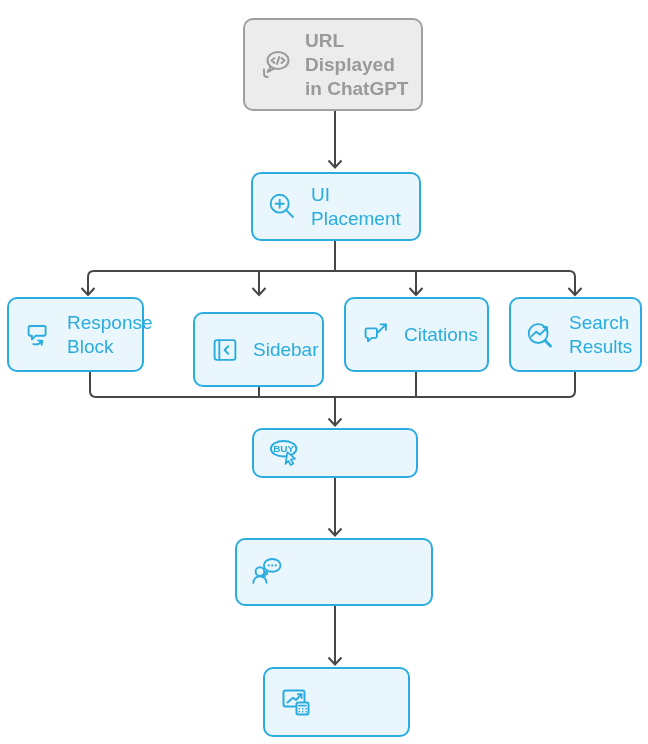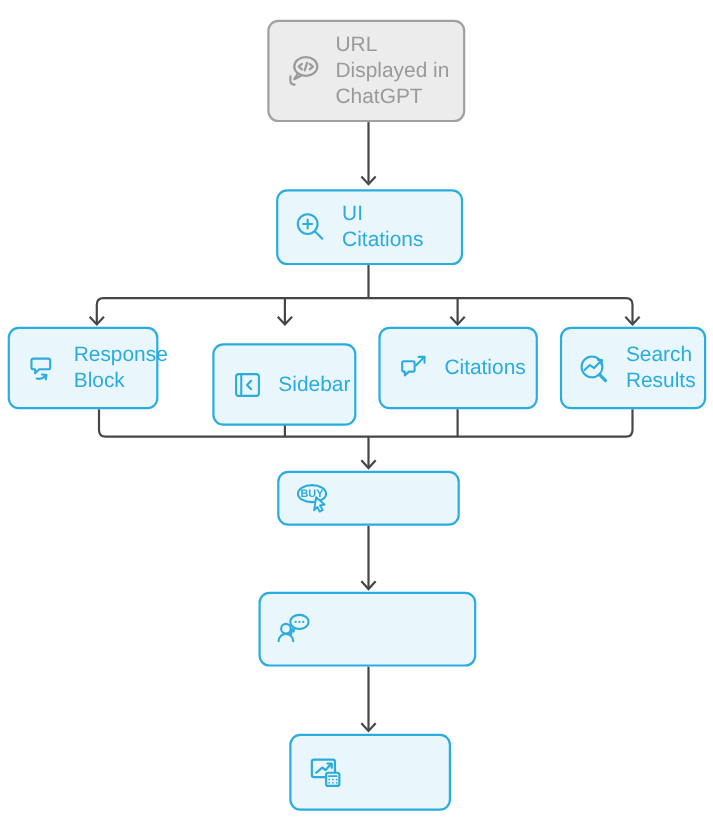--- a/index.html
+++ b/index.html
@@ -32,21 +32,21 @@
   .node.gray{
     border-color:var(--gray-border,#a0a0a0);
     background:var(--gray-fill,#ececec);
     color:var(--gray-text,#9a9a9a);
   }
   .icon{flex:0 0 auto;display:flex;align-items:center;justify-content:center;}
   .icon svg{display:block;}
   .label{flex:0 1 auto;}
 
   #n-url{left:243px;top:18px;width:180px;height:93px;}
-  #n-url .label{max-width:106px;}
+  #n-url .label{max-width:106px;font-weight:bold;}
   #n-uiplacement{left:251px;top:172px;width:170px;height:69px;}
   #n-uiplacement .label{max-width:92px;}
   #n-response{left:7px;top:297px;width:137px;height:75px;}
   #n-response .label{max-width:104px;}
   #n-sidebar{left:193px;top:312px;width:131px;height:75px;}
   #n-citations{left:344px;top:297px;width:145px;height:75px;}
   #n-search{left:509px;top:297px;width:133px;height:75px;}
   #n-search .label{max-width:70px;}
   #n-userclicks{left:252px;top:428px;width:166px;height:50px;}
   #n-conversations{left:235px;top:538px;width:198px;height:68px;}
@@ -99,21 +99,21 @@
 </div>
 
 <div class="node" id="n-uiplacement">
   <span class="icon">
     <svg width="34" height="34" viewBox="0 0 36 36" fill="none" stroke="currentColor" stroke-width="2" stroke-linecap="round" stroke-linejoin="round">
       <circle cx="14.5" cy="14.5" r="9.5"></circle>
       <path d="M14.5 10.2 v8.6 M10.2 14.5 h8.6"></path>
       <path d="M21.6 21.6 l7 7"></path>
     </svg>
   </span>
-  <span class="label">UI Citations</span>
+  <span class="label">UI Placement</span>
 </div>
 
 <div class="node" id="n-response">
   <span class="icon">
     <svg width="34" height="34" viewBox="0 0 36 36" fill="none" stroke="currentColor" stroke-width="2" stroke-linecap="round" stroke-linejoin="round">
       <path d="M8.8 8.5 H23.2 Q25 8.5 25 10.3 V17 Q25 18.8 23.2 18.8 H14.5 L10.5 22.6 V18.8 H8.8 Q7 18.8 7 17 V10.3 Q7 8.5 8.8 8.5 Z"></path>
       <path d="M12 27.6 q5.5 1.5 9.2 -3.4"></path>
       <path d="M17.2 23.8 l4.2 .4 -.6 4.2"></path>
     </svg>
   </span>

